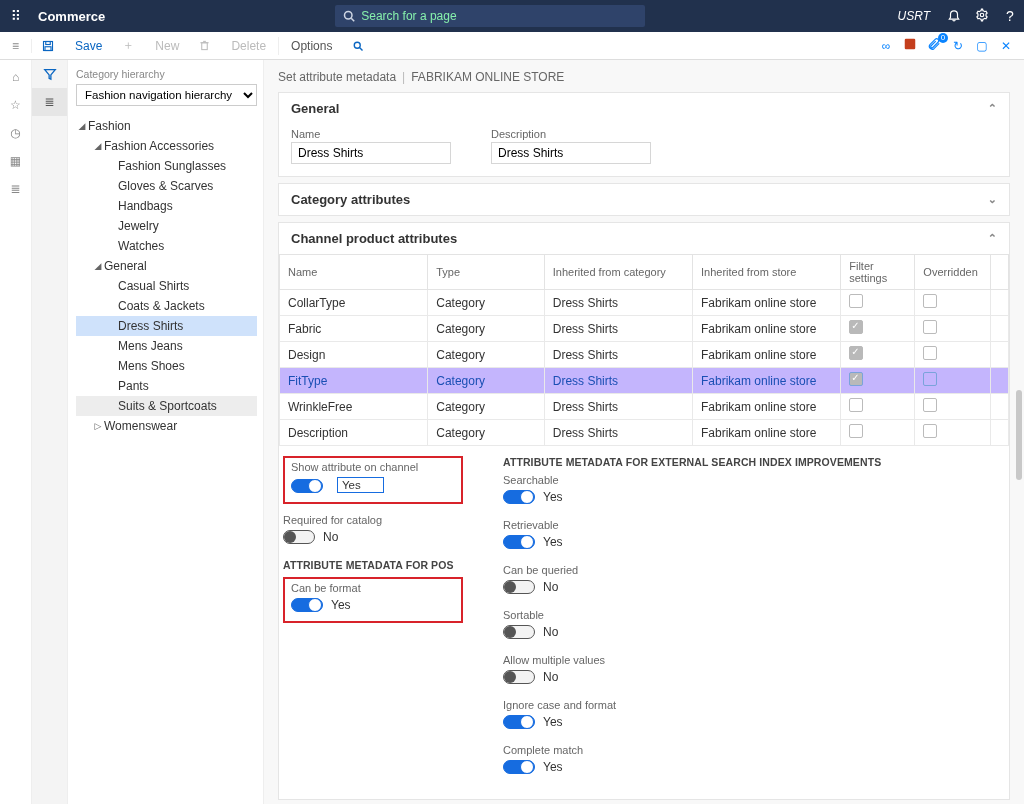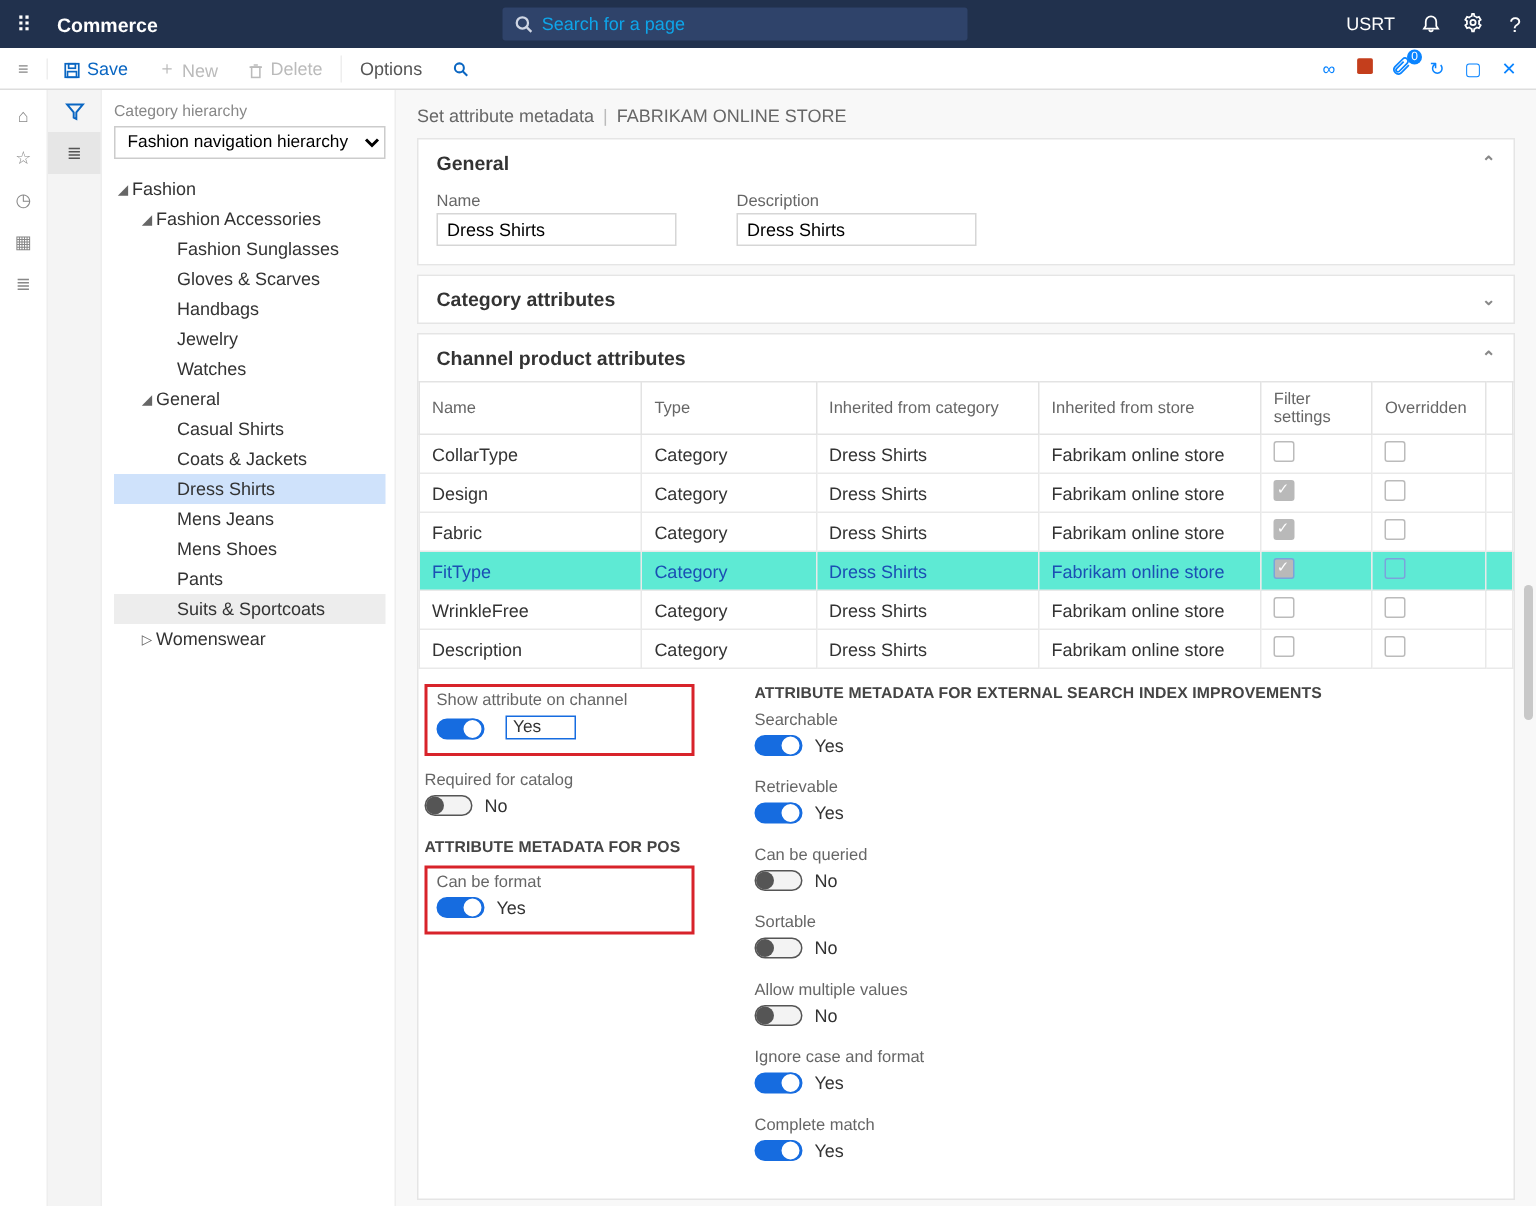--- a/index.html
+++ b/index.html
@@ -1,29 +1,29 @@
 <!DOCTYPE html>
 <html><head>
 <meta charset="utf-8">
 <style>
   * { box-sizing: border-box; margin: 0; padding: 0; }
   html,body { width:1024px; height:804px; font-family:"Segoe UI",Arial,sans-serif; font-size:12px; color:#333; background:#fff; overflow:hidden;}
   
   .topbar { height:32px; background:#21314d; color:#fff; display:flex; align-items:center; }
   .topbar .waffle { width:32px; text-align:center; font-size:14px; cursor:pointer;}
   .topbar .brand { font-size:13px; font-weight:600; padding-left:6px;}
-  .topbar .search { margin-left:230px; width:310px; height:22px; background:#2f436a; border-radius:2px; display:flex; align-items:center; padding:0 8px; color:#0ea5e9;}
+  .topbar .search { margin-left:230px; width:310px; height:22px; background:#2f436a; border-radius:2px; display:flex; align-items:center; padding:0 8px; color:#86efac;}
   .topbar .search svg{margin-right:6px;}
   .topbar .spacer { flex:1;}
-  .topbar .user { padding:0 10px; font-size:12px;}
+  .topbar .user { padding:0 10px; font-size:12px;font-style:italic;}
   .topbar .icon-btn { width:28px; text-align:center; font-size:14px; cursor:pointer;}
   
   .actionbar { height:28px; border-bottom:1px solid #ddd; display:flex; align-items:center; font-size:12px; color:#555; background:#fff;}
   .actionbar .ab-left { width:32px; border-right:1px solid #eee; text-align:center; color:#888; cursor:pointer;}
-  .actionbar .ab-item { padding:0 10px; display:flex; align-items:flex-end; gap:4px; cursor:pointer;}
+  .actionbar .ab-item { padding:0 10px; display:flex; align-items:center; gap:21px; cursor:pointer;}
   .actionbar .ab-item.disabled{color:#bbb;}
   .actionbar .ab-sep{width:1px;height:18px;background:#eee;margin:0 2px;}
   .actionbar .ab-spacer{flex:1;}
   .actionbar .ab-right .ab-icon{width:24px;text-align:center;cursor:pointer;}
   .ab-right{display:flex;align-items:center;padding-right:6px;}
   .ab-right .sync{color:#0a84ff;}
   .ab-right .excel{color:#107c41;}
   .ab-right .attach{color:#0a84ff; position:relative;}
   .ab-right .badge{position:absolute;top:-4px;right:-2px;background:#0a84ff;color:#fff;border-radius:50%;font-size:8px;width:10px;height:10px;line-height:10px;}
   
@@ -54,21 +54,21 @@
   .panel-head{padding:8px 12px; font-size:13px; font-weight:600; display:flex; align-items:center; justify-content:space-between; cursor:pointer;}
   .panel-head .chev{color:#888; font-size:11px;}
   .panel-body{padding:4px 12px 12px 12px;}
   .field-row{display:flex; gap:40px;}
   .field-lbl{font-size:11px; color:#666; margin-bottom:2px;}
   .field-input{width:160px; height:22px; border:1px solid #d6d6d6; padding:0 6px; font-size:12px;}
   
   table.cpa{width:100%; border-collapse:collapse; font-size:12px;}
   table.cpa th{background:#fff; text-align:left; font-weight:400; color:#666; font-size:11px; border:1px solid #e3e3e3; padding:5px 8px;}
   table.cpa td{border:1px solid #e9e9e9; padding:4px 8px;}
-  table.cpa tr.sel td{background:#5eead4; color:#1a4fb4;}
+  table.cpa tr.sel td{background:#c4b5fd; color:#1a4fb4;}
   .cb{width:14px;height:14px;border:1px solid #bbb;display:inline-block;border-radius:2px;position:relative;}
   .cb.checked{background:#b9b9b9;border-color:#b9b9b9;}
   .cb.checked::after{content:"✓";position:absolute;color:#fff;font-size:10px;left:1px;top:-1px;}
   .cb.sel{border-color:#7aa3db;}
   
   .meta{display:flex; gap:40px; padding:10px 4px;}
   .meta .col{min-width:180px;}
   .meta .heading{font-size:10.5px; font-weight:700; letter-spacing:.1px; color:#444; margin:10px 0 6px;}
   .meta .item{margin-bottom:12px;}
   .meta .ilbl{font-size:11px; color:#666; margin-bottom:4px;}
@@ -305,30 +305,30 @@
               <tr>
                 <td>CollarType</td>
                 <td>Category</td>
                 <td>Dress Shirts</td>
                 <td>Fabrikam online store</td>
                 <td><span class="cb"></span></td>
                 <td><span class="cb"></span></td>
                 <td></td>
               </tr>
               <tr>
+                <td>Fabric</td>
+                <td>Category</td>
+                <td>Dress Shirts</td>
+                <td>Fabrikam online store</td>
+                <td><span class="cb checked"></span></td>
+                <td><span class="cb"></span></td>
+                <td></td>
+              </tr>
+              <tr>
                 <td>Design</td>
-                <td>Category</td>
-                <td>Dress Shirts</td>
-                <td>Fabrikam online store</td>
-                <td><span class="cb checked"></span></td>
-                <td><span class="cb"></span></td>
-                <td></td>
-              </tr>
-              <tr>
-                <td>Fabric</td>
                 <td>Category</td>
                 <td>Dress Shirts</td>
                 <td>Fabrikam online store</td>
                 <td><span class="cb checked"></span></td>
                 <td><span class="cb"></span></td>
                 <td></td>
               </tr>
               <tr class="sel">
                 <td>FitType</td>
                 <td>Category</td>

